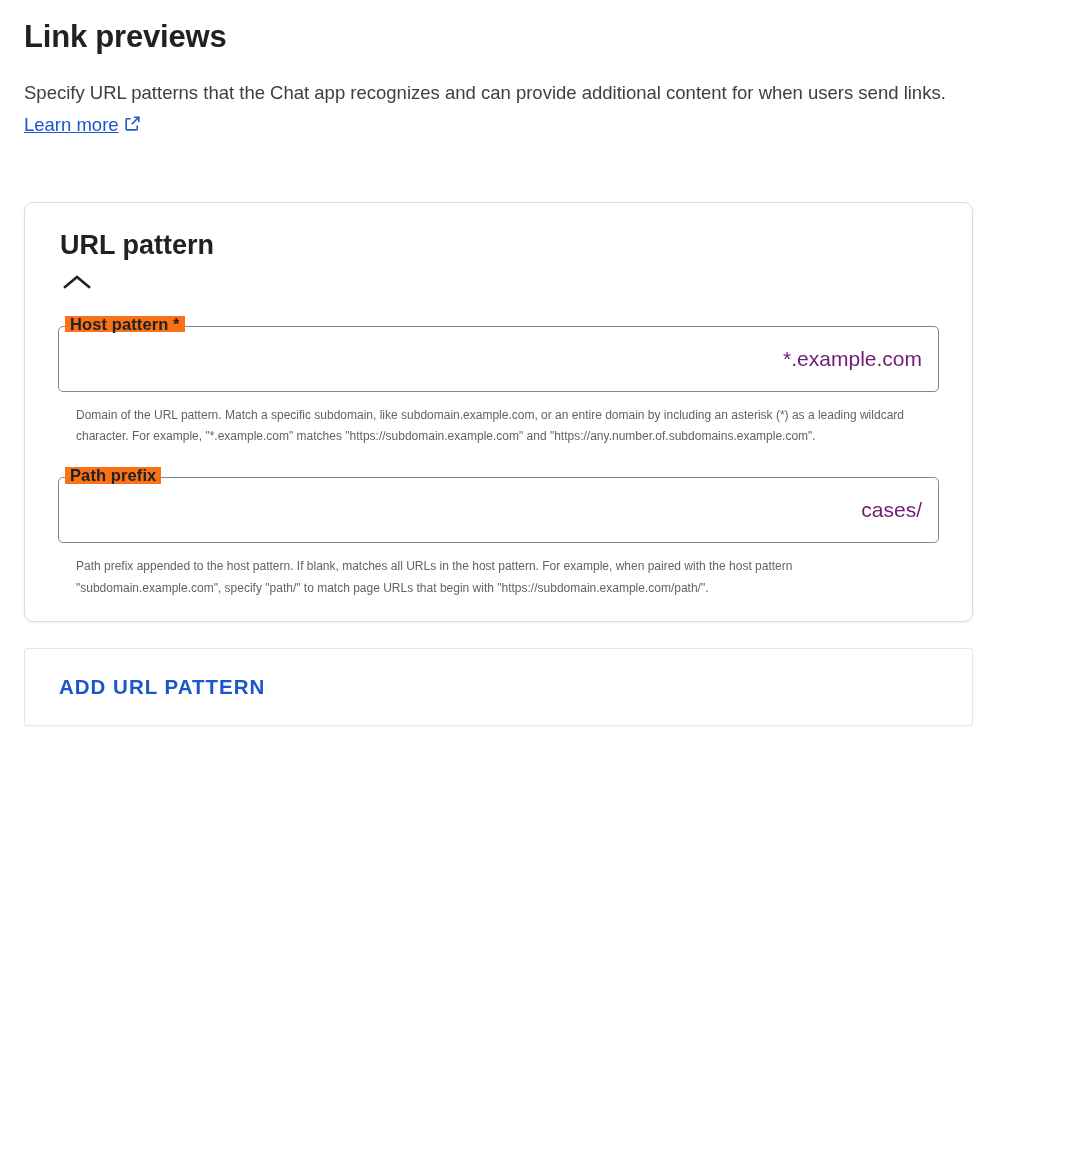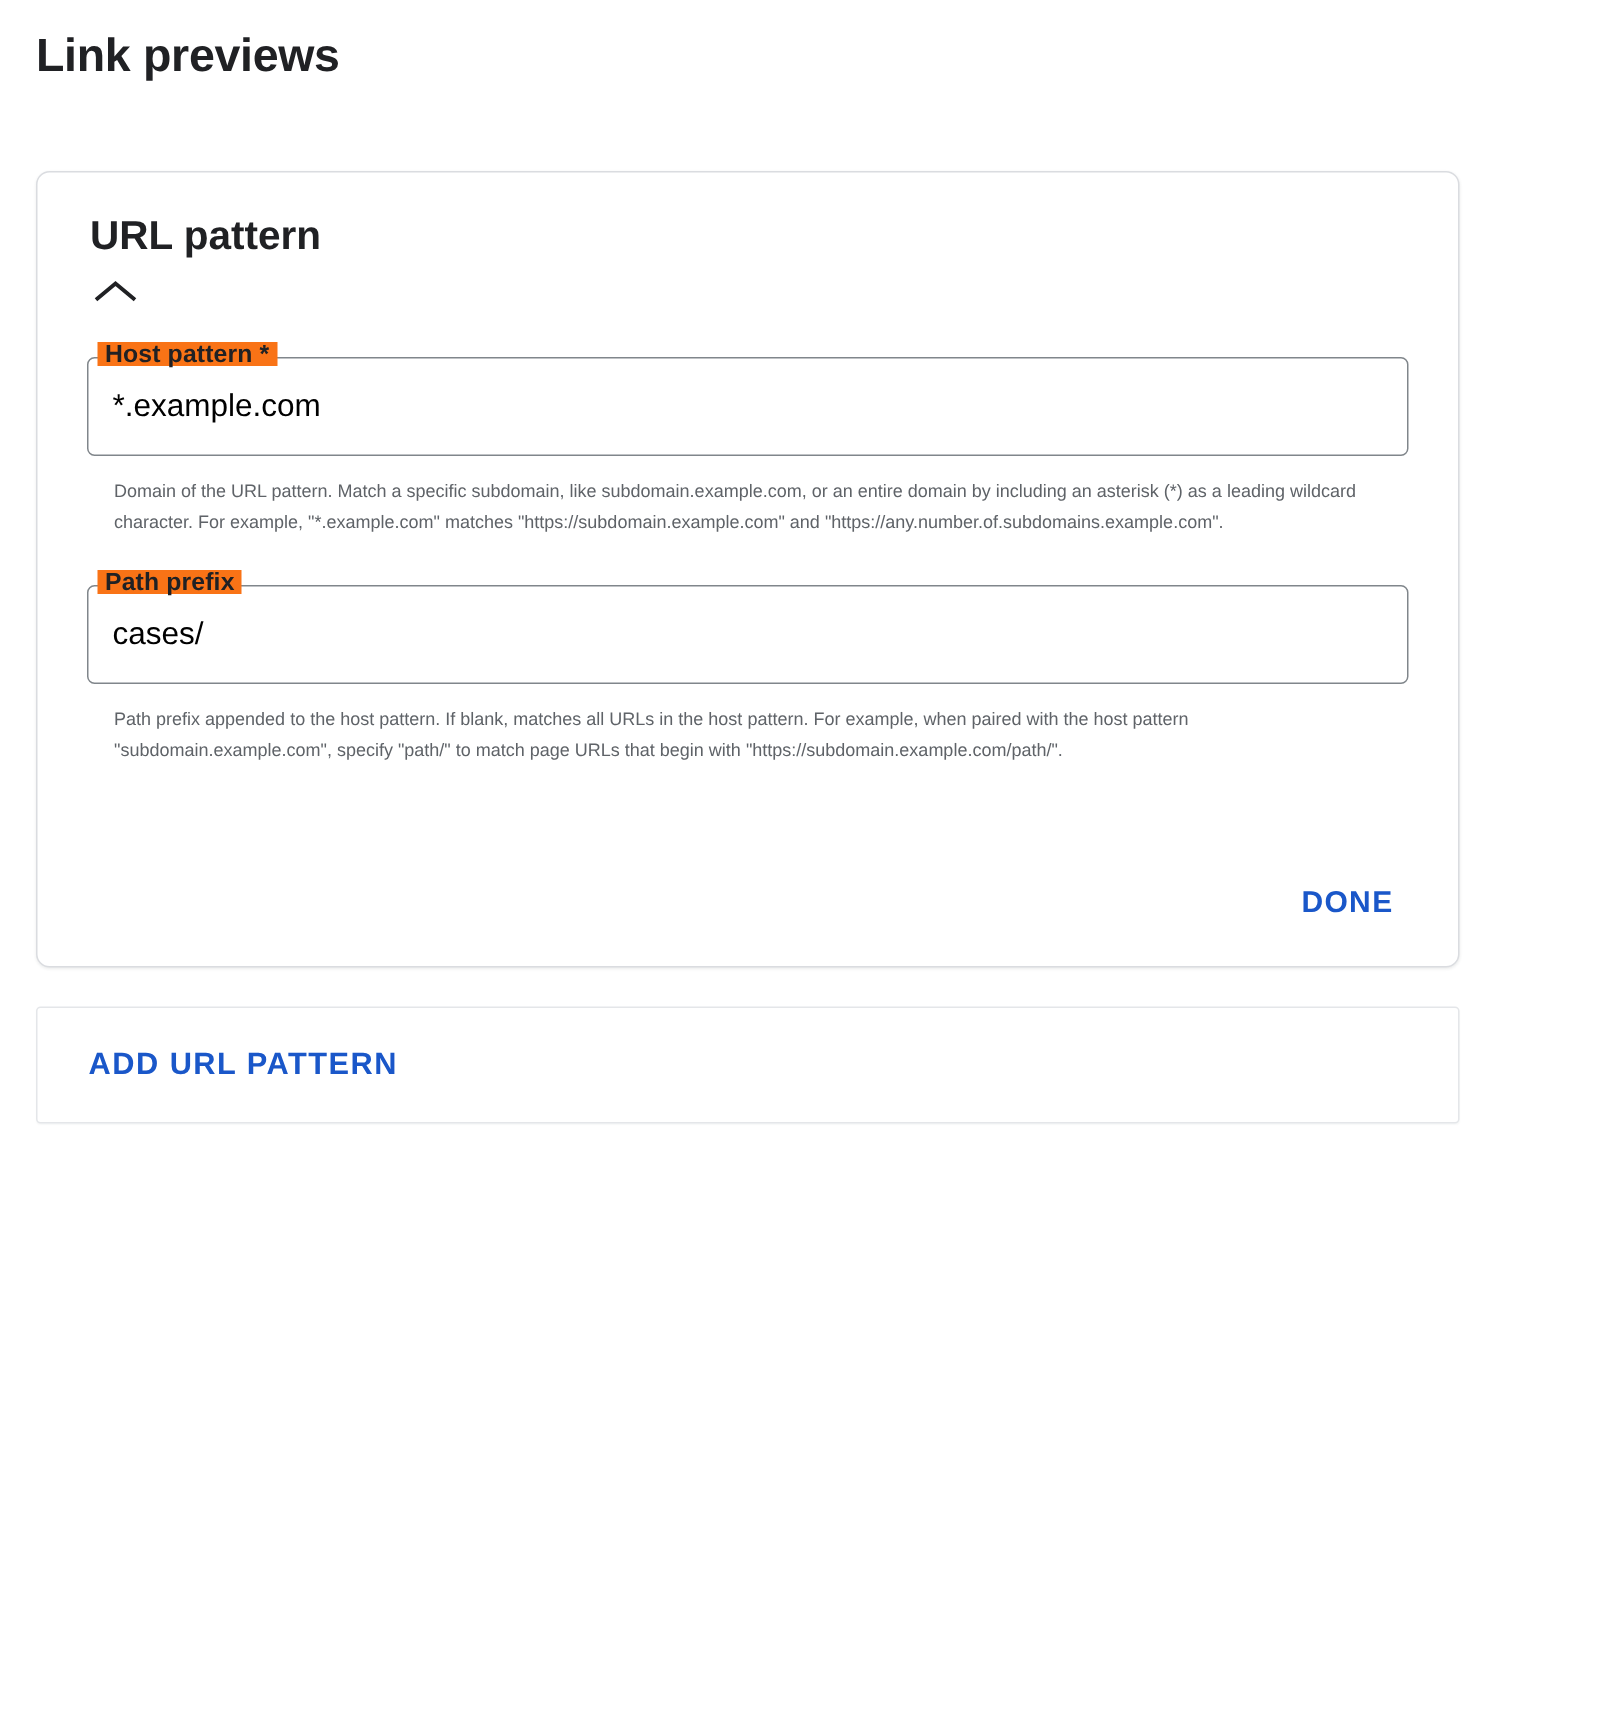--- a/index.html
+++ b/index.html
@@ -100,24 +100,25 @@
     font-weight: bold;
     color: #202124;
     line-height: 1;
     letter-spacing: 0.1px;
   }
   .field-input {
     border: none;
     outline: none;
     font-family: "Liberation Sans", sans-serif;
     font-size: 21px;
-    color: #000000;
+    color: #701a75;
     width: 100%;
     background: transparent;
     padding: 0;
+    text-align: right;
   }
   .field-help {
     font-size: 12px;
     line-height: 1.78;
     color: #5f6368;
     margin: 13px 0 0 18px;
     max-width: 900px;
   }
   .card-actions {
     display: flex;
@@ -157,20 +158,27 @@
     padding: 0;
   }
 </style>
 </head>
 <body>
 
 <div class="page">
 
   <h1 class="page-title">Link previews</h1>
 
+  <p class="page-desc">
+    <span>Specify URL patterns that the Chat app recognizes and can provide additional content for when users send links. </span><a class="learn-more">Learn more</a><span class="ext-icon"><svg width="19" height="19" viewBox="0 0 24 24" fill="none" stroke="#1a57c9" stroke-width="2">
+          <path d="M14 4h6v6"></path>
+          <path d="M20 4L11 13"></path>
+          <path d="M18 14.5V19a1 1 0 0 1-1 1H5a1 1 0 0 1-1-1V7a1 1 0 0 1 1-1h4.5"></path>
+        </svg></span>
+  </p>
 
   <div class="card">
 
     <div class="card-header">
       <h2 class="card-title">URL pattern</h2>
       <button class="collapse-btn">
         <svg width="30" height="19" viewBox="0 0 30 19" fill="none" stroke="#202124" stroke-width="2.6" stroke-linecap="square">
             <path d="M3 14 L15 4 L27 14"></path>
           </svg>
       </button>
@@ -185,23 +193,20 @@
     </div>
 
     <div class="field-wrap">
       <div class="field-box">
         <span class="field-label">Path prefix</span>
         <input class="field-input" type="text" value="cases/" style="">
       </div>
       <div class="field-help">Path prefix appended to the host pattern. If blank, matches all URLs in the host pattern. For example, when paired with the host pattern "subdomain.example.com", specify "path/" to match page URLs that begin with "https://subdomain.example.com/path/".</div>
     </div>
 
-    <div class="card-actions">
-      <button class="done-btn">DONE</button>
-    </div>
 
   </div>
 
   <div class="add-bar">
     <button class="add-btn">ADD URL PATTERN</button>
   </div>
 
 </div>
 
 </body></html>

